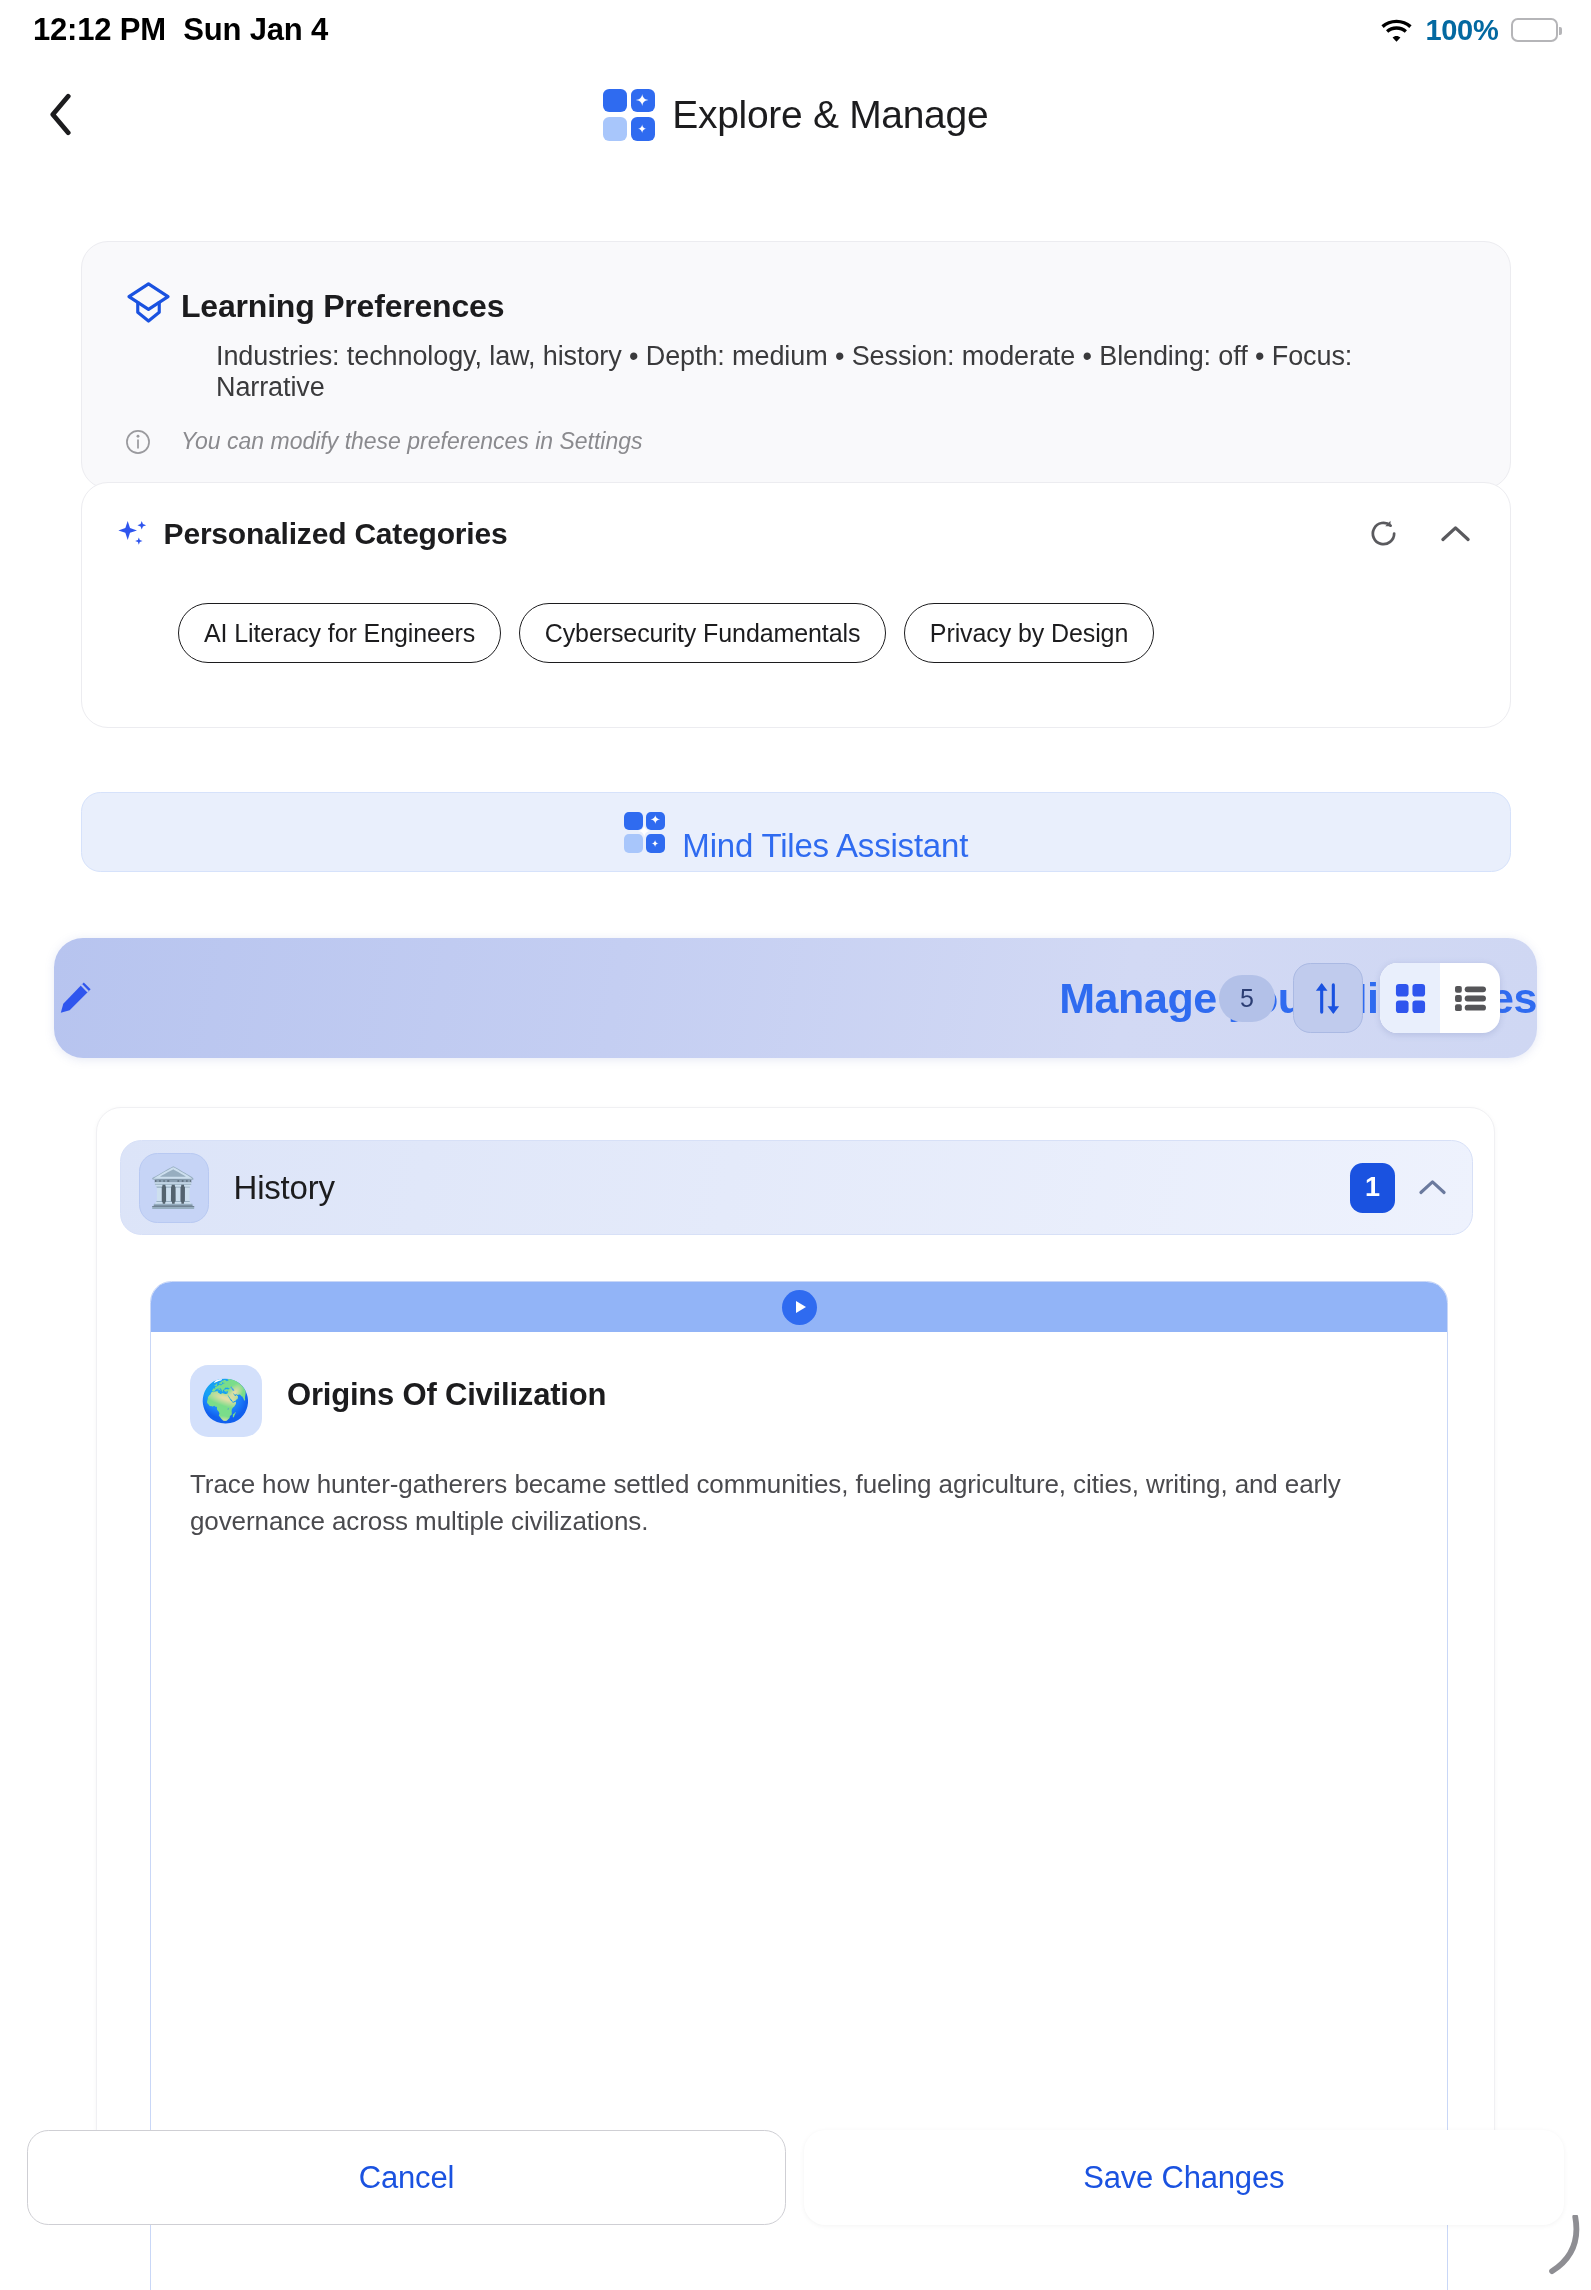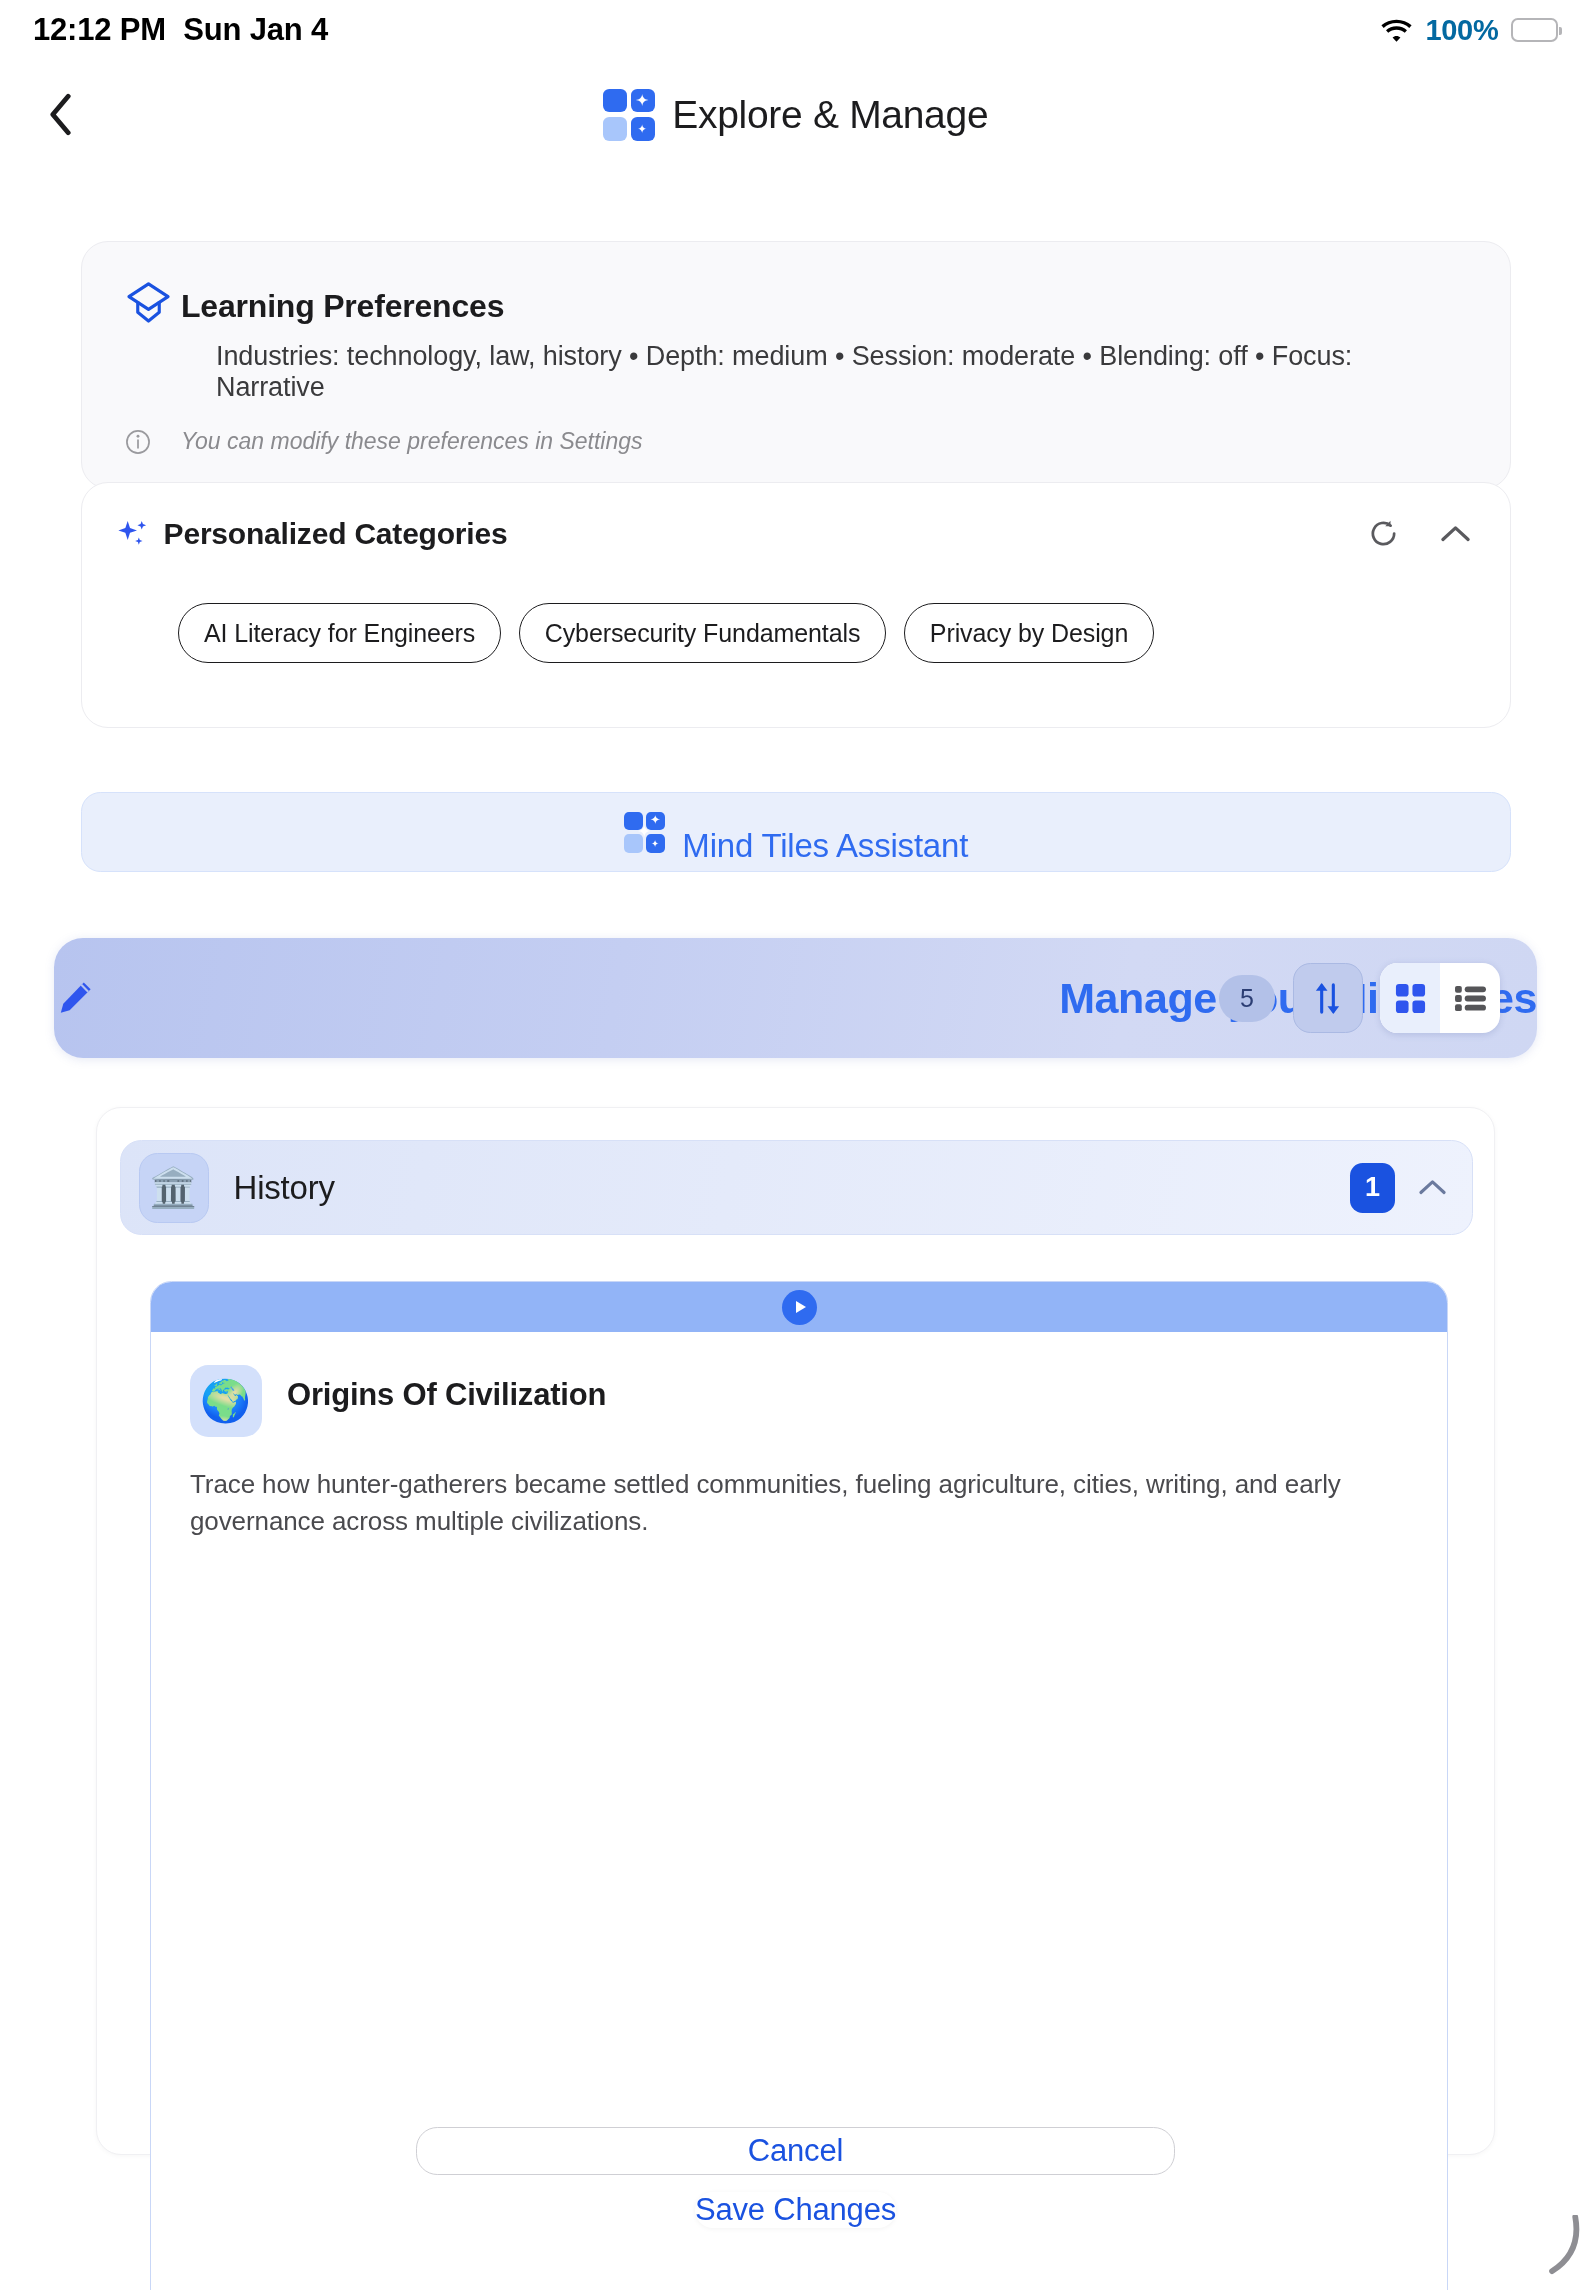--- a/index.html
+++ b/index.html
@@ -428,21 +428,20 @@
 
   
   .footer {
     position: absolute;
     left: 0; top: 2127px;
     width: 1591px; height: 101px;
     display: flex;
     align-items: center;
     gap: 17.5px;
     padding: 0 27px;
-    flex-direction: column;
   }
   .btn-cancel {
     width: 759px; height: 95px;
     border: 1.5px solid #cfcfd4;
     border-radius: 21.3px;
     background: #ffffff;
     display: flex; align-items: center; justify-content: center;
     font-size: 31px;
     color: #1a52e0;
     letter-spacing: -0.2px;

